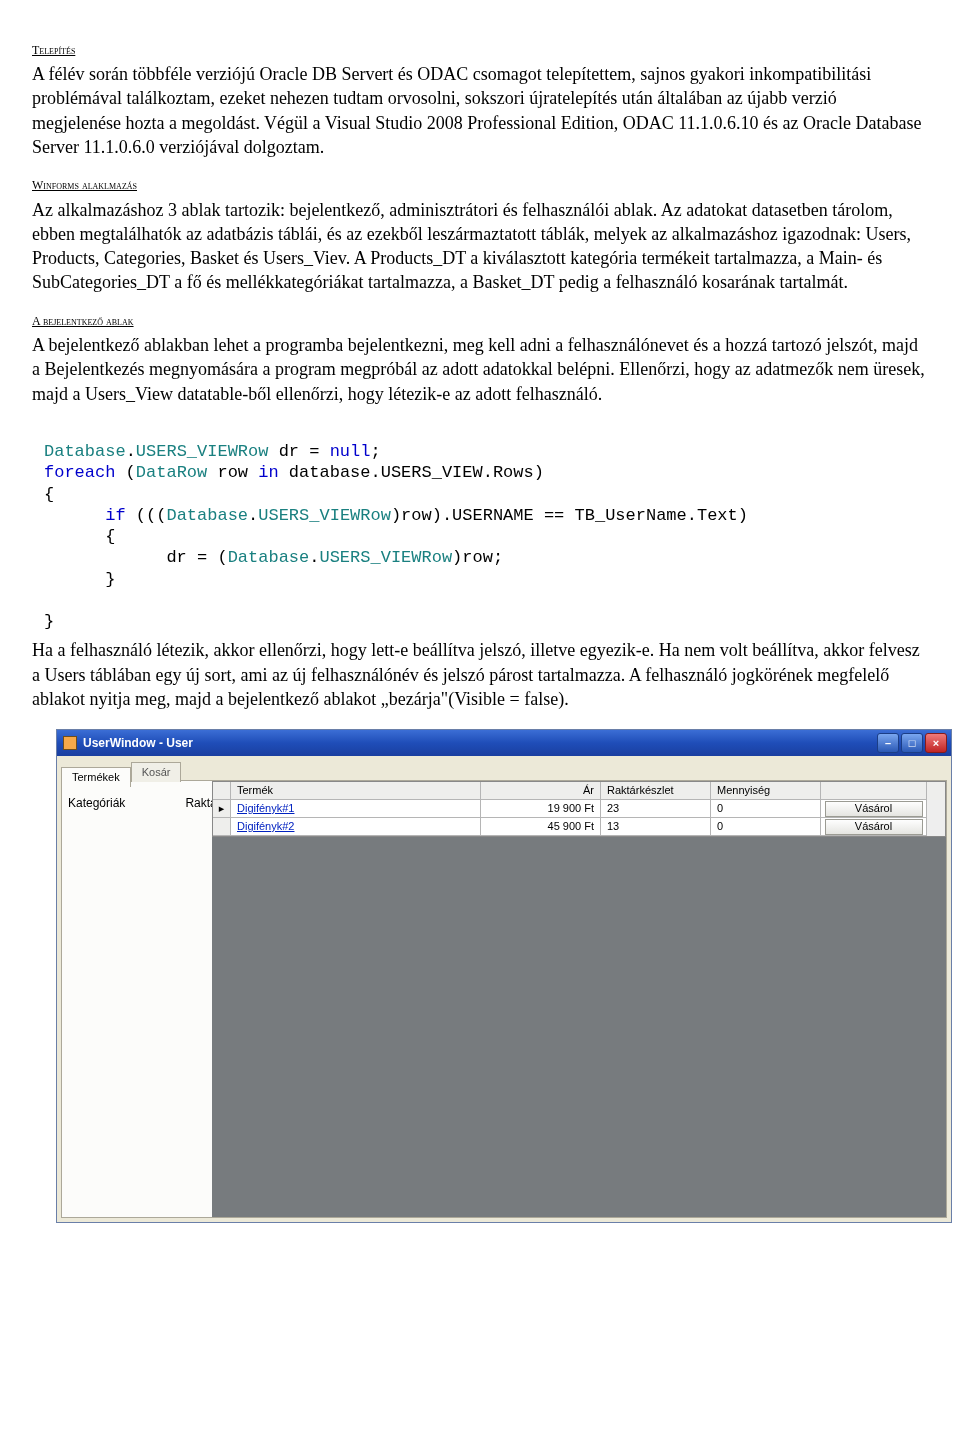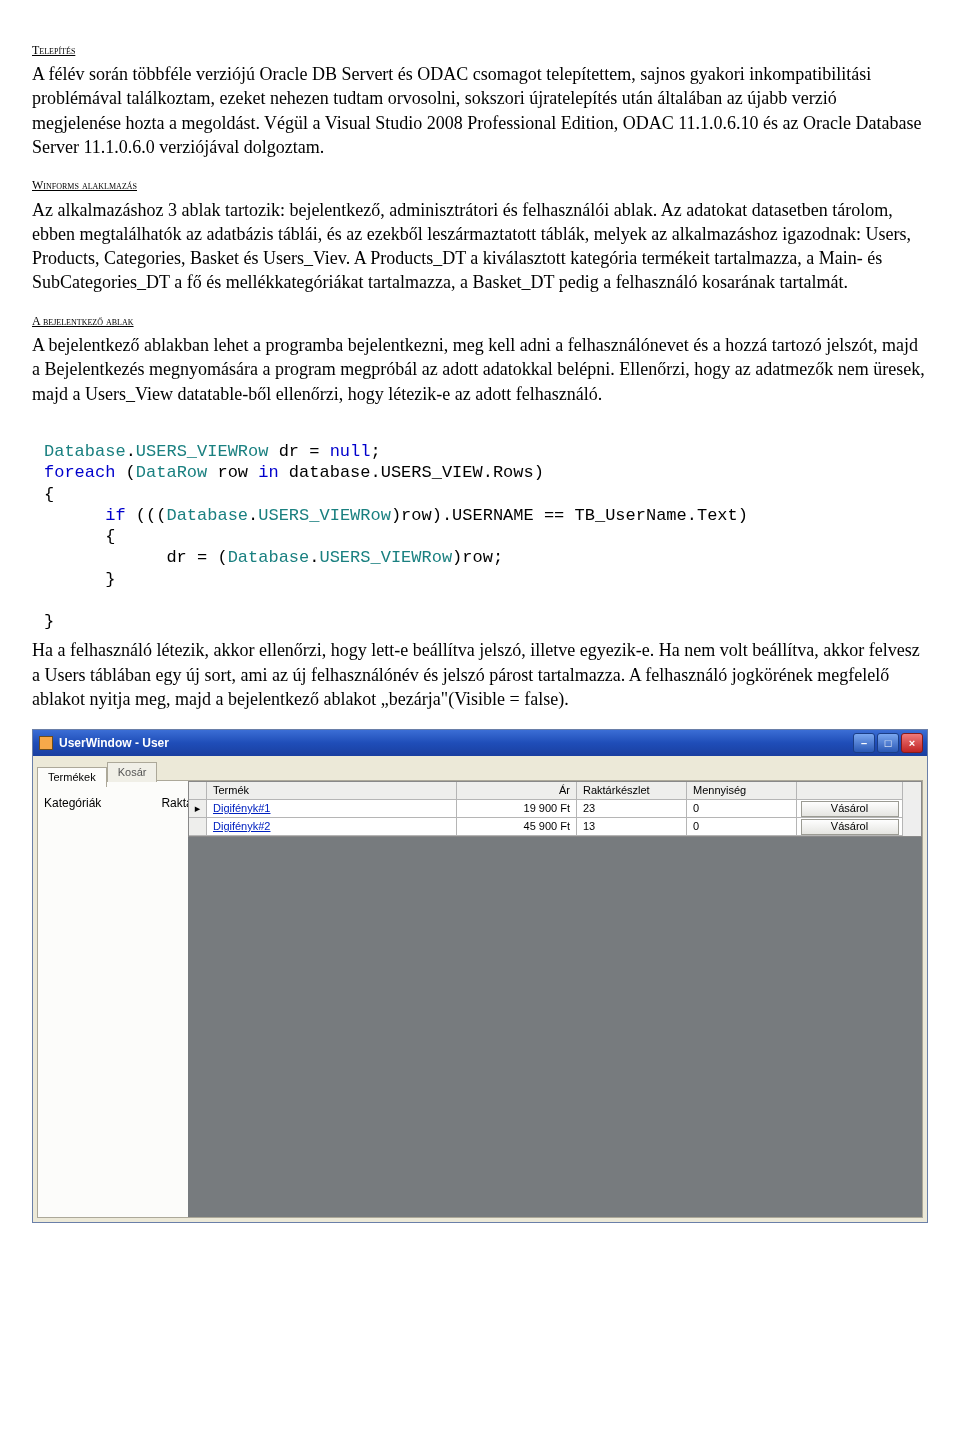--- a/index.html
+++ b/index.html
@@ -31,20 +31,21 @@
   .type { color: #1a8080; }
 
   
   .app-window {
     margin-top: 18px;
     border: 1px solid #6a7fa8;
     background: #ece9d8;
     font-family: Tahoma, Arial, sans-serif;
     font-size: 11px;
     width: 896px;
+    margin-left: 24px;
   }
   .titlebar {
     background: linear-gradient(to bottom, #3b6ed5, #1f4db8 50%, #1a3fa0);
     color: #fff;
     display: flex;
     align-items: center;
     height: 26px;
     padding: 0 4px 0 6px;
   }
   .titlebar .appicon {

